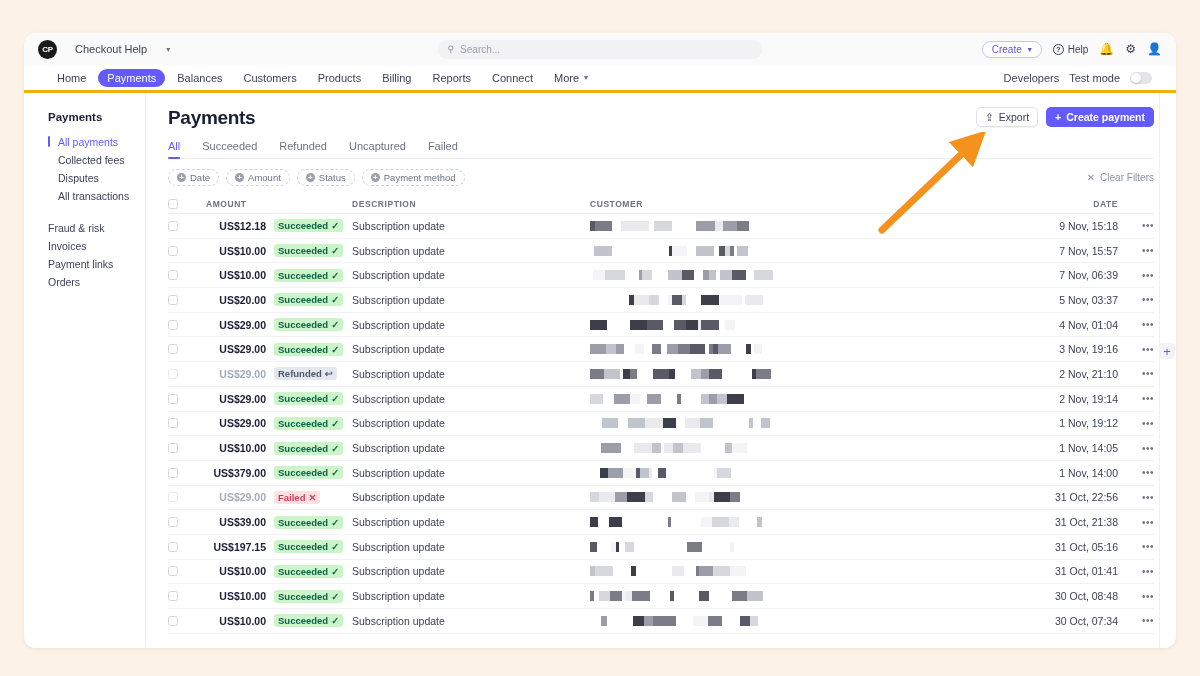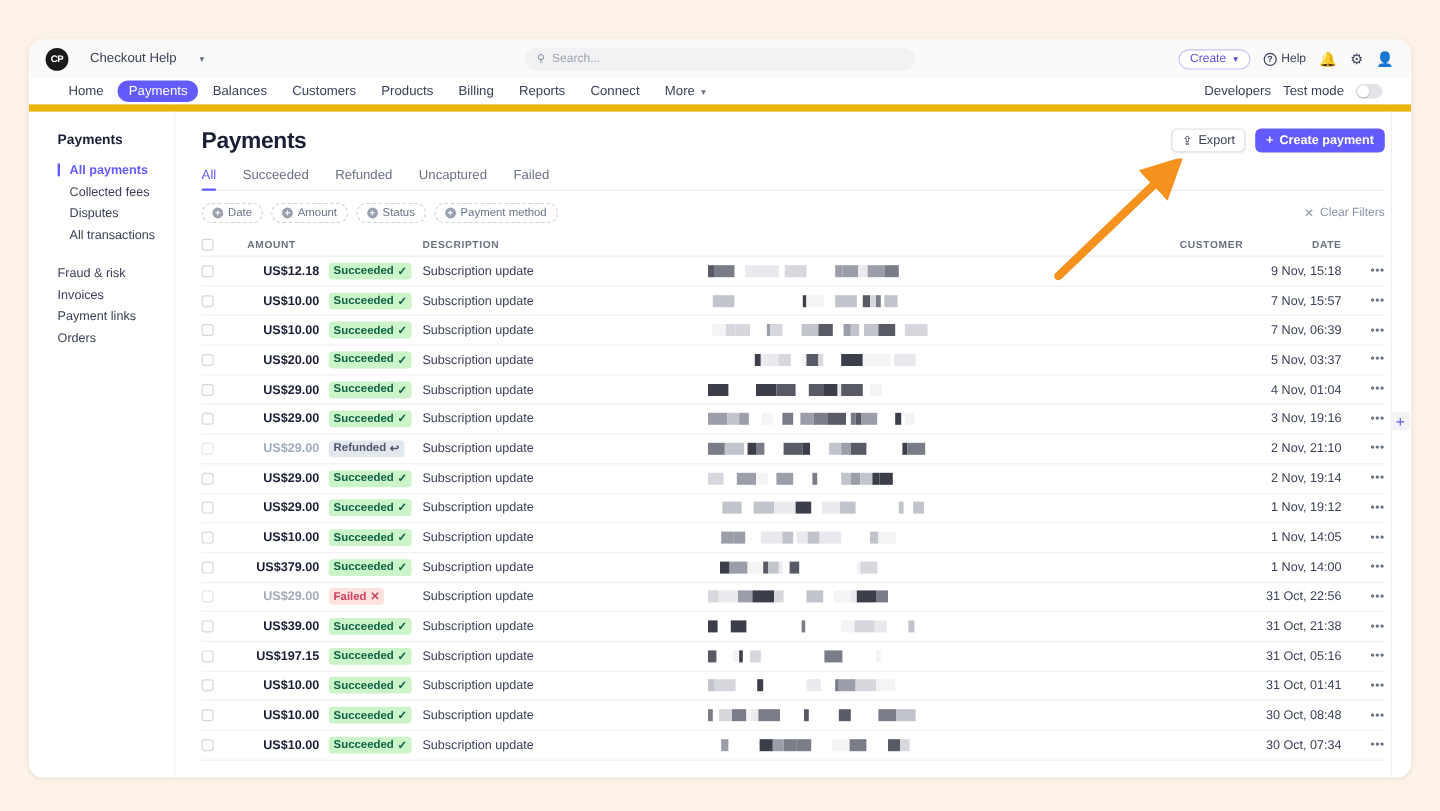--- a/index.html
+++ b/index.html
@@ -69,21 +69,21 @@
     border: 1.4px solid #3c4257; color:#3c4257;
     font-size: 7.5px; font-weight: bold;
     display:flex; align-items:center; justify-content:center;
   }
   .topicon { color: #3c4257; font-size: 12px; line-height: 1; }
 
   
   .navbar {
     height: 28px; flex: 0 0 28px;
     background: #fff;
-    border-bottom: 6px solid #eab308;
+    border-bottom: 3px solid #eab308;
     display: flex; align-items: center;
     padding: 0 24px;
     gap: 3px;
   }
   .nav-item {
     font-size: 11px; color: #3c4257;
     padding: 3px 9px; border-radius: 10px;
     display: flex; align-items: center; gap: 4px;
     white-space: nowrap;
   }
@@ -107,21 +107,21 @@
     width: 122px; flex: 0 0 122px;
     border-right: 1px solid #f0f0f4;
     padding: 18px 0 0 24px;
   }
   .side-title { font-size: 11.5px; font-weight: bold; color: #1a1f36; margin-bottom: 10px; }
   .side-item {
     font-size: 10.5px; color: #3c4257;
     padding: 3px 0 3px 10px;
     position: relative;
   }
-  .side-item.active { color: #635bff; font-weight: bold; }
+  .side-item.active { color: #635bff; font-weight: normal; }
   .side-item.active::before {
     content:""; position:absolute; left: 0; top: 3px;
     width: 2px; height: 11px; background: #635bff; border-radius: 1px;
   }
   .side-gap { height: 14px; }
   .side-item.flat { padding-left: 0; }
 
   .main { flex: 1; min-width: 0; padding: 0 0 0 0; position: relative; display:flex; flex-direction:column; }
   .main-inner { padding: 14px 22px 0 22px; }
 
@@ -187,21 +187,21 @@
   .c-check { width: 24px; flex: 0 0 24px; display:flex; align-items:center; }
   .cb {
     width: 10px; height: 10px; border: 1px solid #d5d7e0;
     border-radius: 2.5px; background: #fff;
   }
   .cb.dim { border-color: #e6e7ee; }
   .c-amt { width: 82px; flex: 0 0 82px; text-align: right; padding-right: 8px;
            font-weight: bold; color: #1a1f36; font-size: 10.5px; }
   .c-badge { width: 78px; flex: 0 0 78px; }
   .c-desc { width: 238px; flex: 0 0 238px; color: #3c4257; }
-  .c-cust { flex: 1; min-width: 0; text-align: right; }
+  .c-cust { flex: 1; min-width: 0; }
   .c-date { width: 92px; flex: 0 0 92px; text-align: right; color: #3c4257; padding-right: 10px;}
   .c-menu { width: 26px; flex: 0 0 26px; text-align: right; color: #6b7280; letter-spacing: .5px; font-size: 10px;}
 
   .th { font-size: 8.5px; font-weight: bold; color: #6b7280; letter-spacing: .55px; }
   .th.amt { text-align: left; padding-left: 14px; padding-right: 0; font-weight:bold; }
   .th.date { text-align: right; }
 
   .badge {
     display: inline-flex; align-items: center; gap: 3px;
     border-radius: 3px; padding: 1px 4px;

